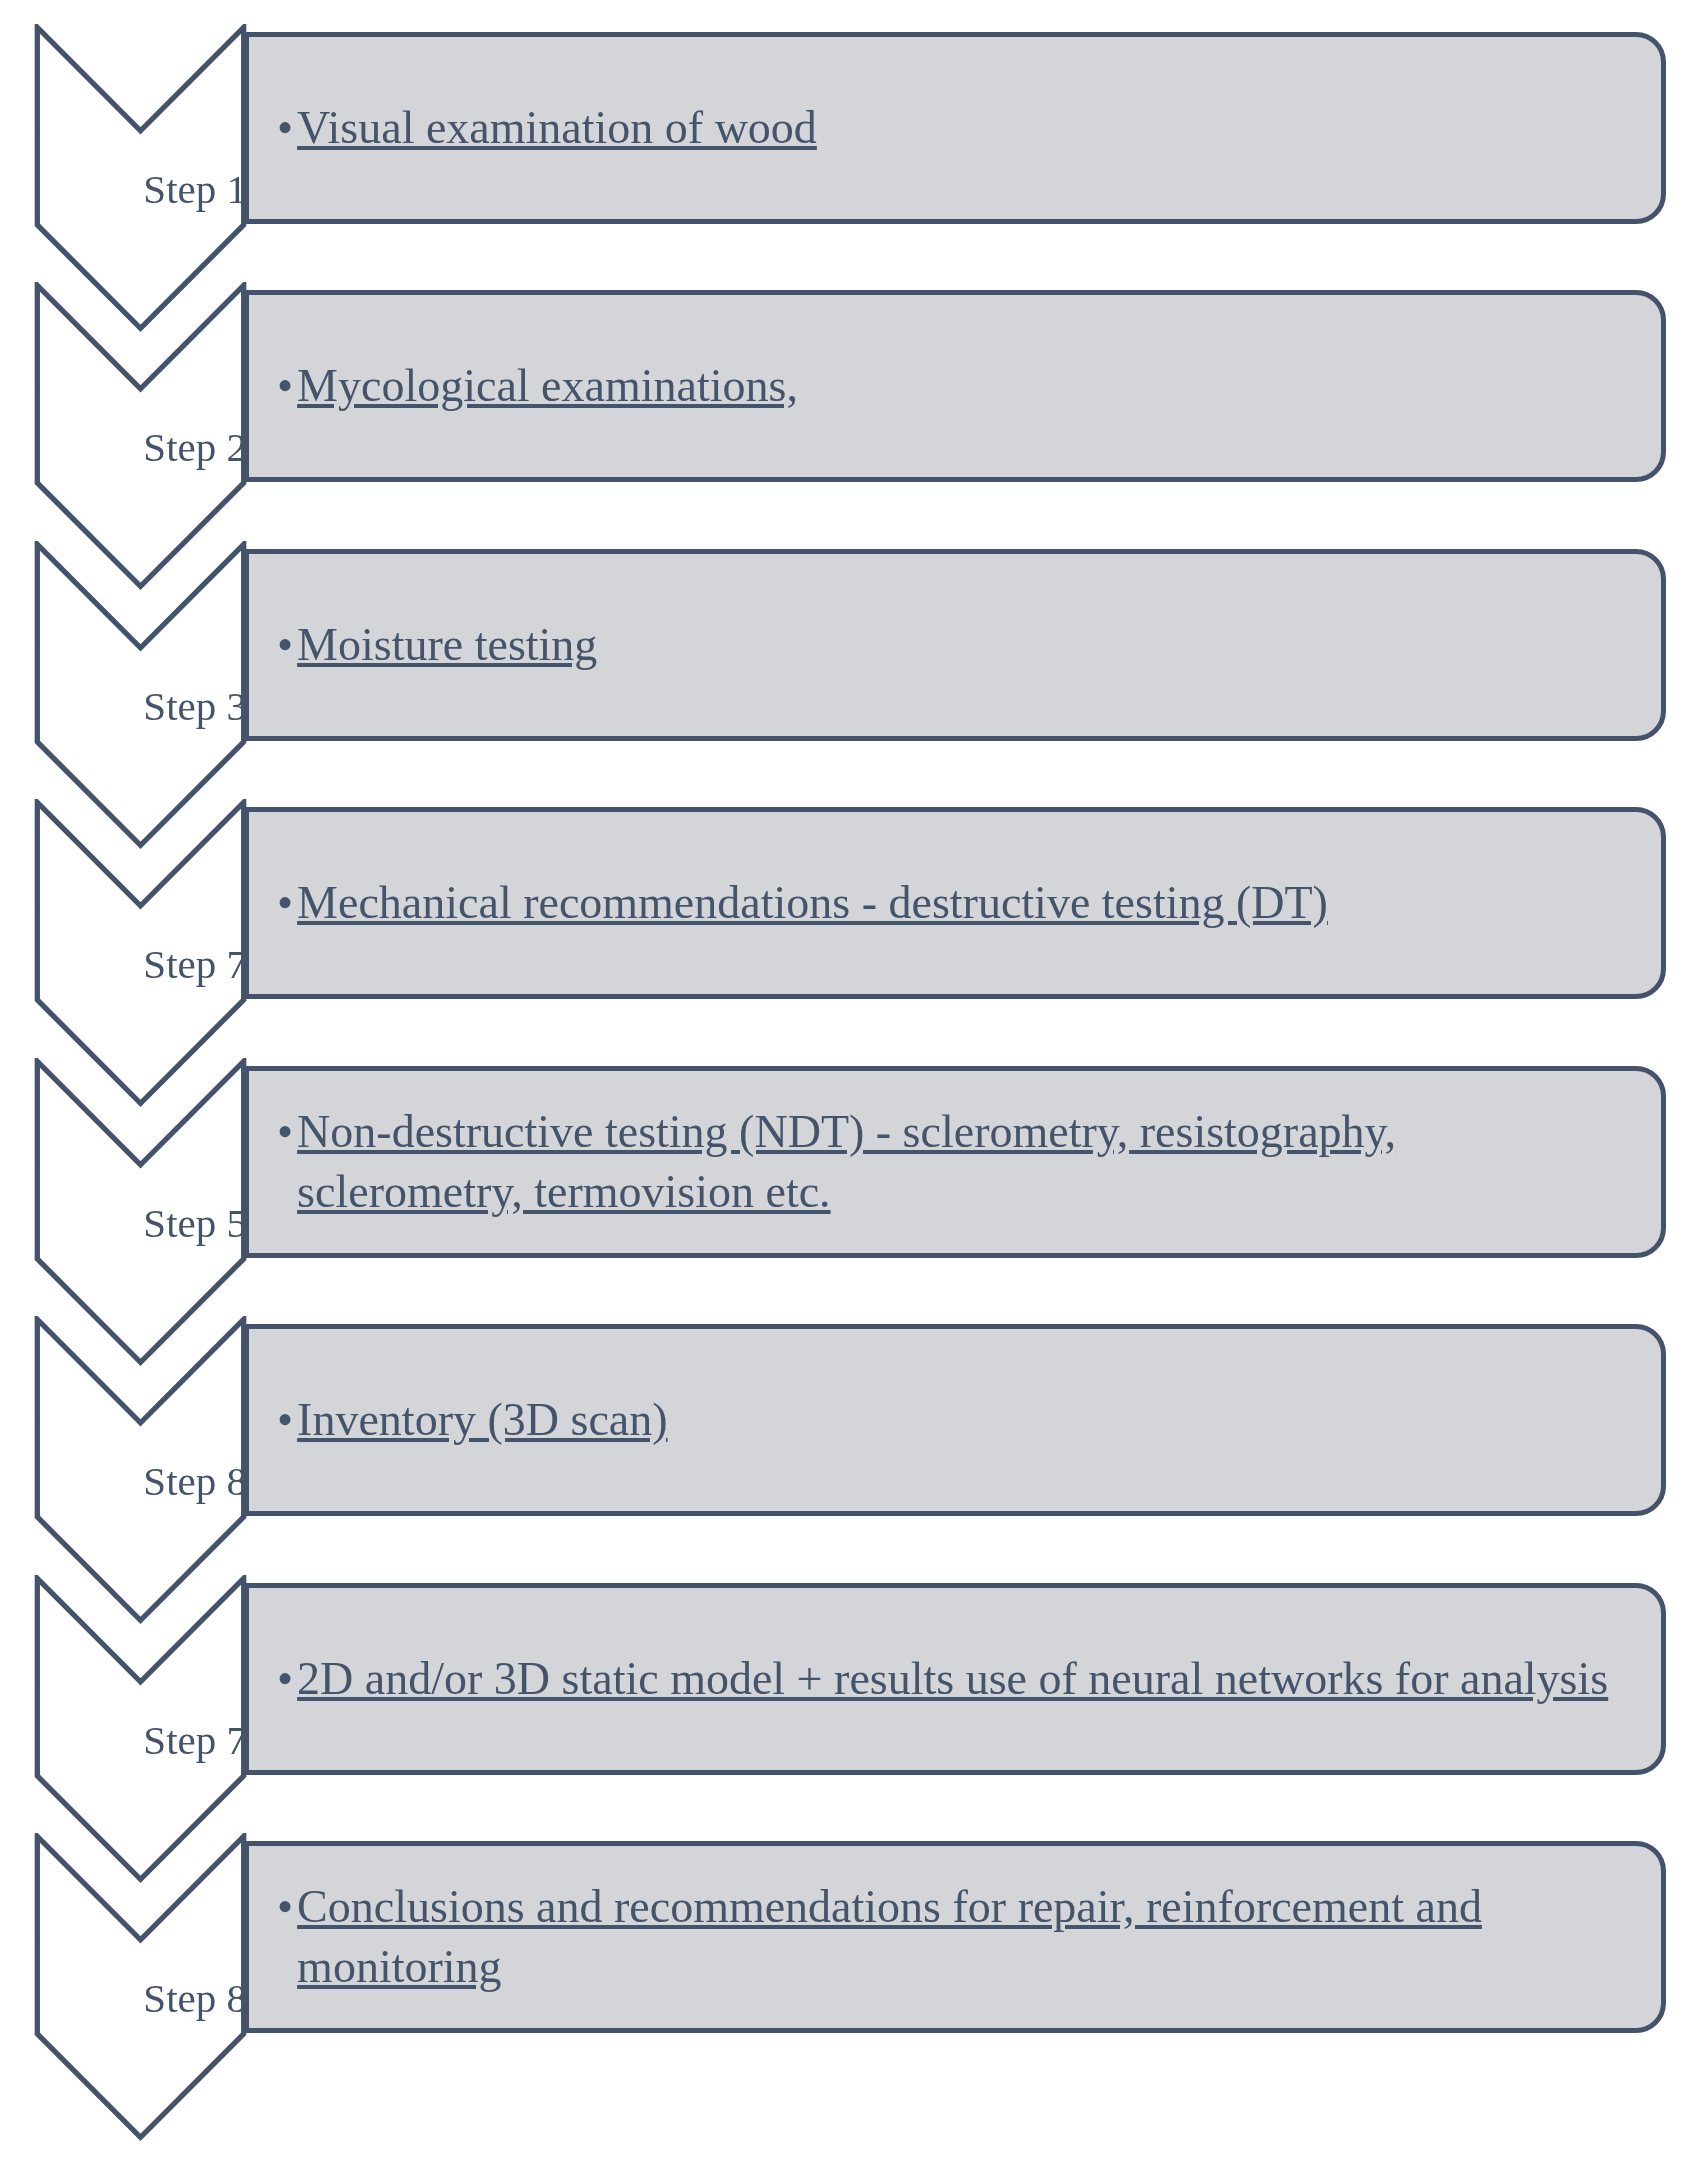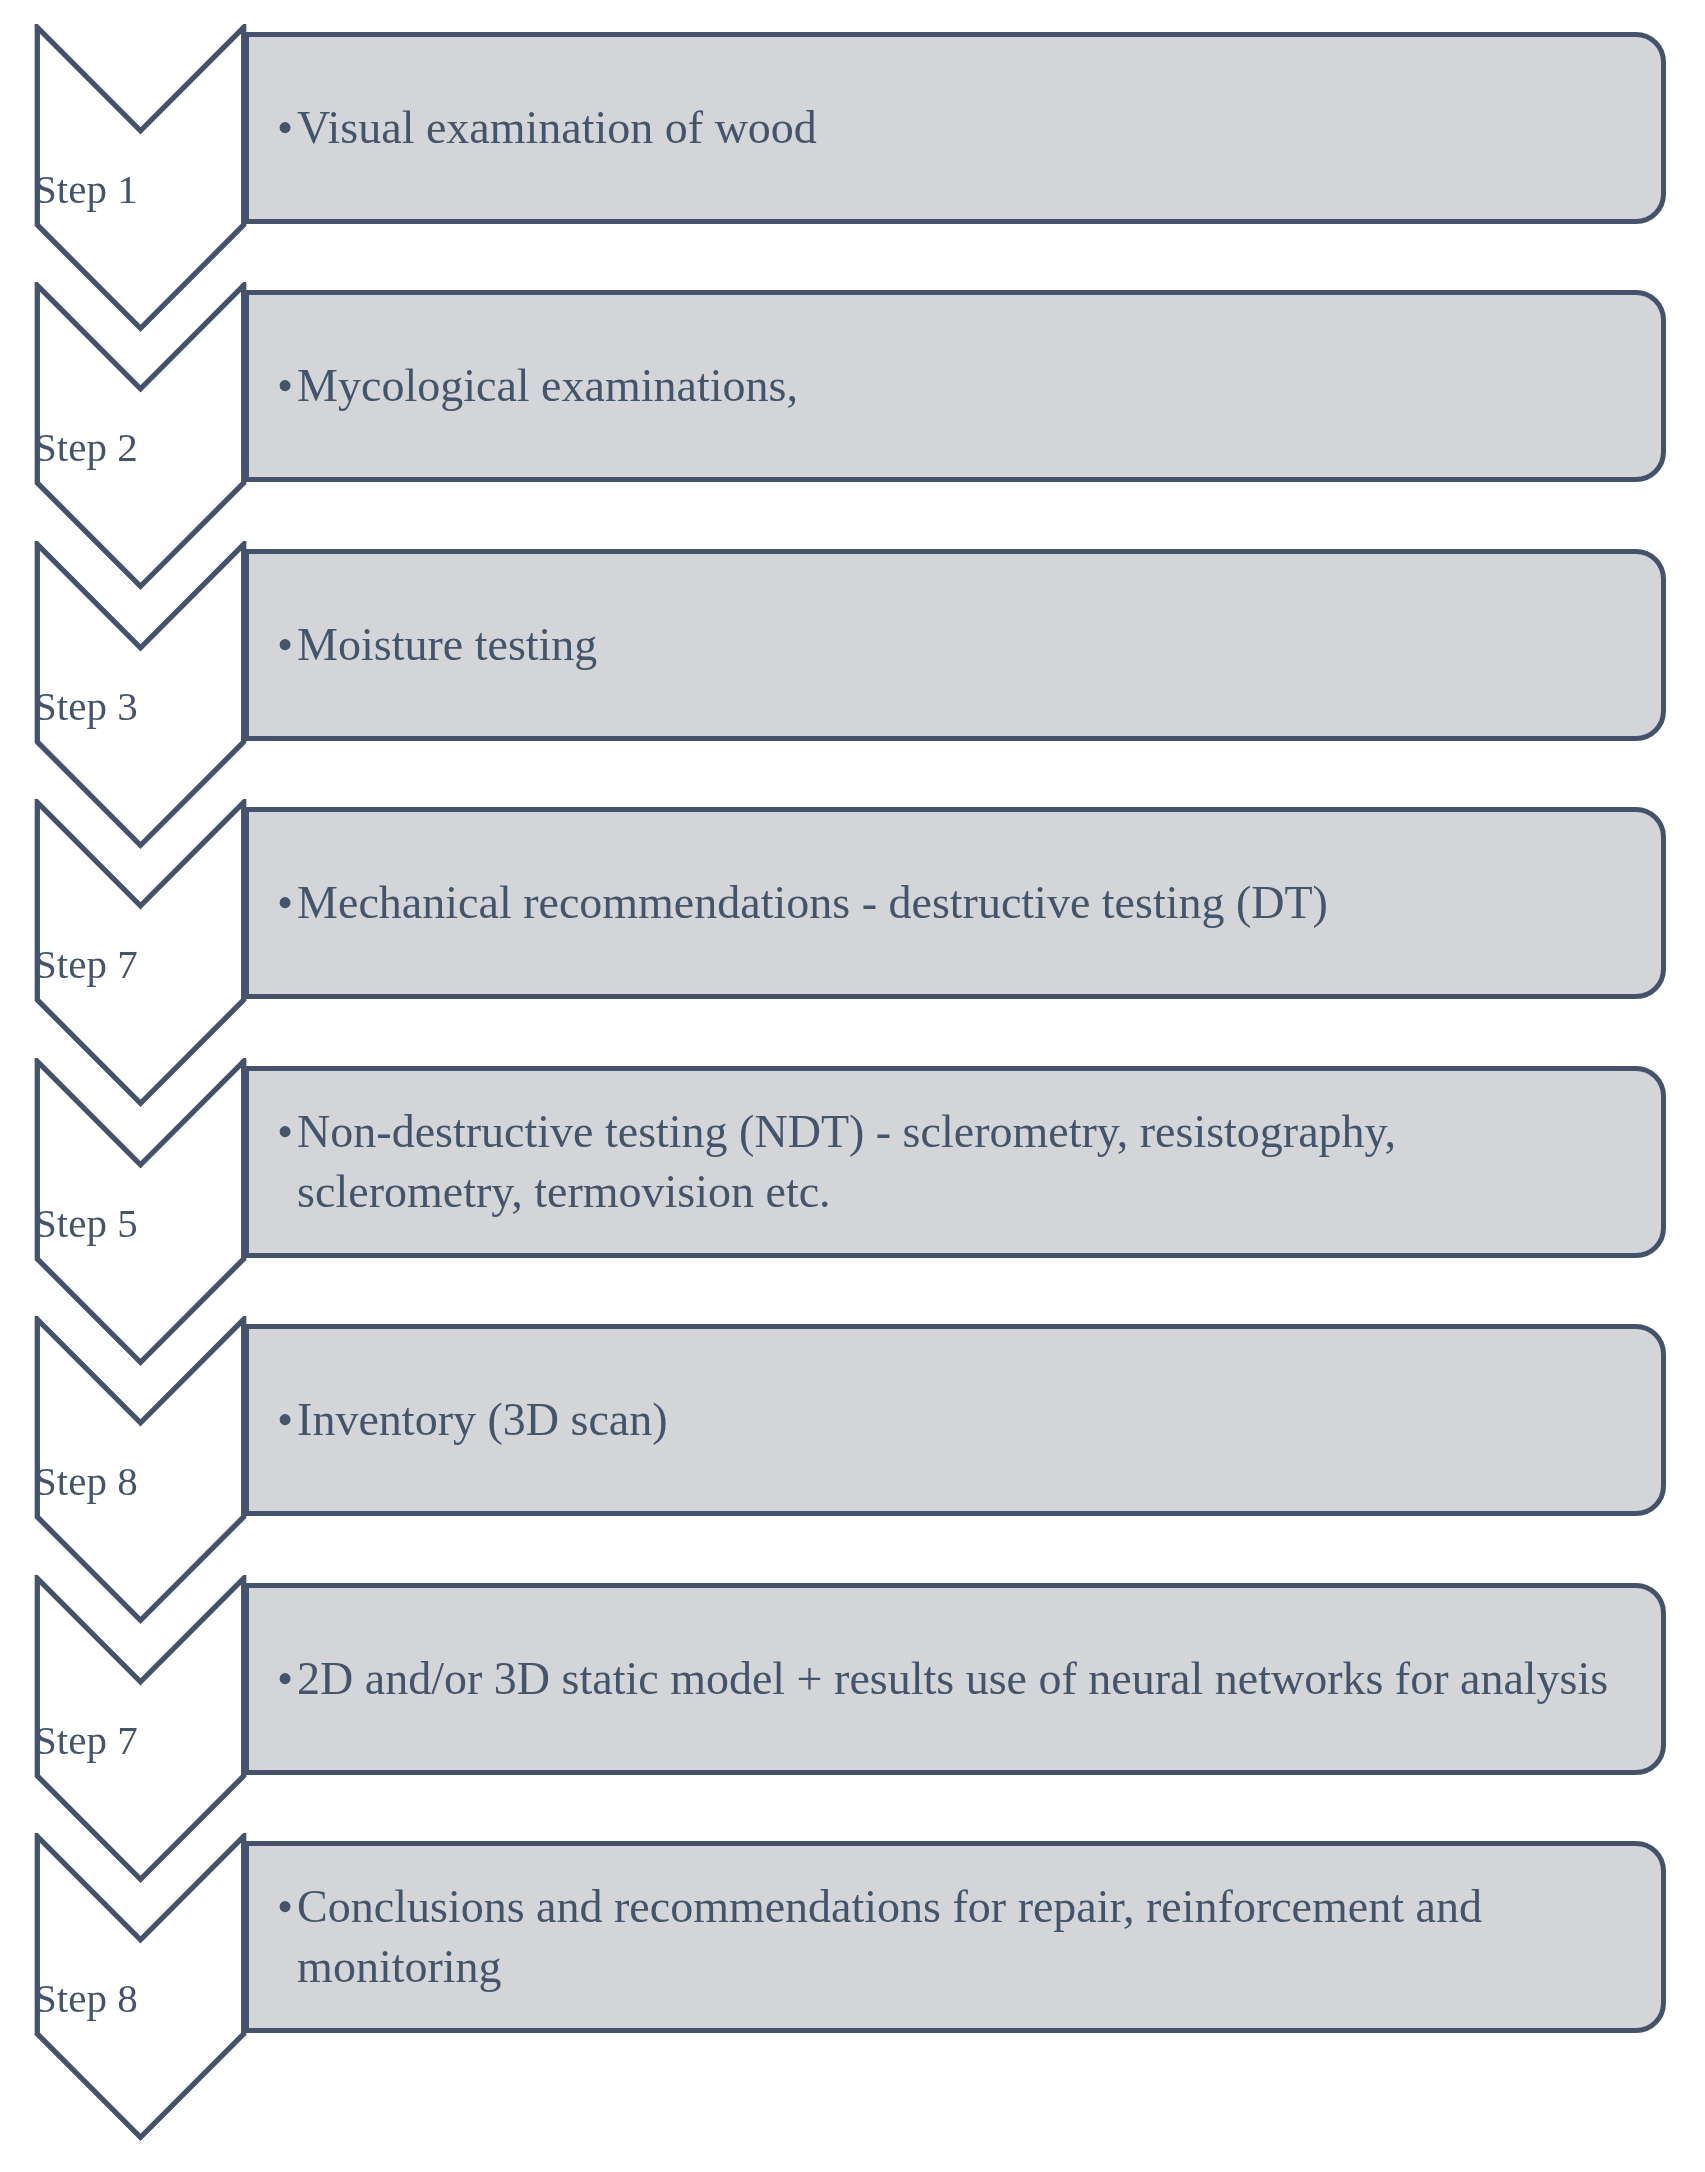--- a/index.html
+++ b/index.html
@@ -41,21 +41,21 @@
     stroke-width: 8;
     stroke-linejoin: miter;
   }
   .step-label {
     position: absolute;
     left: 34px;
     top: 164px;
     width: 213px;
     height: 50px;
     line-height: 50px;
-    text-align: left;
+    text-align: right;
     font-size: 41px;
     color: var(--text);
     white-space: nowrap;
   }
   .step-box {
     position: absolute;
     left: 244px;
     top: 32px;
     width: 1422px;
     height: 192px;
@@ -76,20 +76,21 @@
     font-size: 46px;
     line-height: 60px;
     color: var(--text);
     margin-right: 4px;
   }
   .step-text {
     flex: 1 1 auto;
     font-size: 46px;
     line-height: 60px;
     color: var(--text);
+    text-decoration: underline;
   }
 </style>
 </head>
 <body>
 
 <div class="canvas">
 
   <div class="step" style="top:0px">
     <svg class="chevron" viewBox="-5 -5 322 466" preserveAspectRatio="none">
       <polygon points="0,0 156,156 312,0 312,298 156,454 0,298"></polygon>

